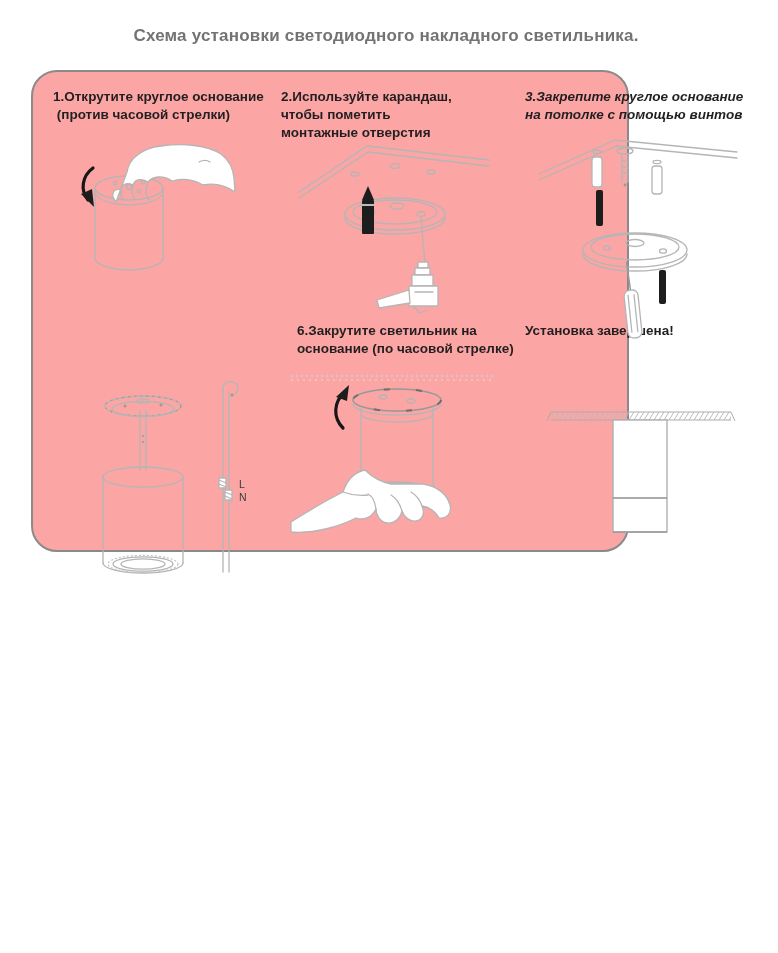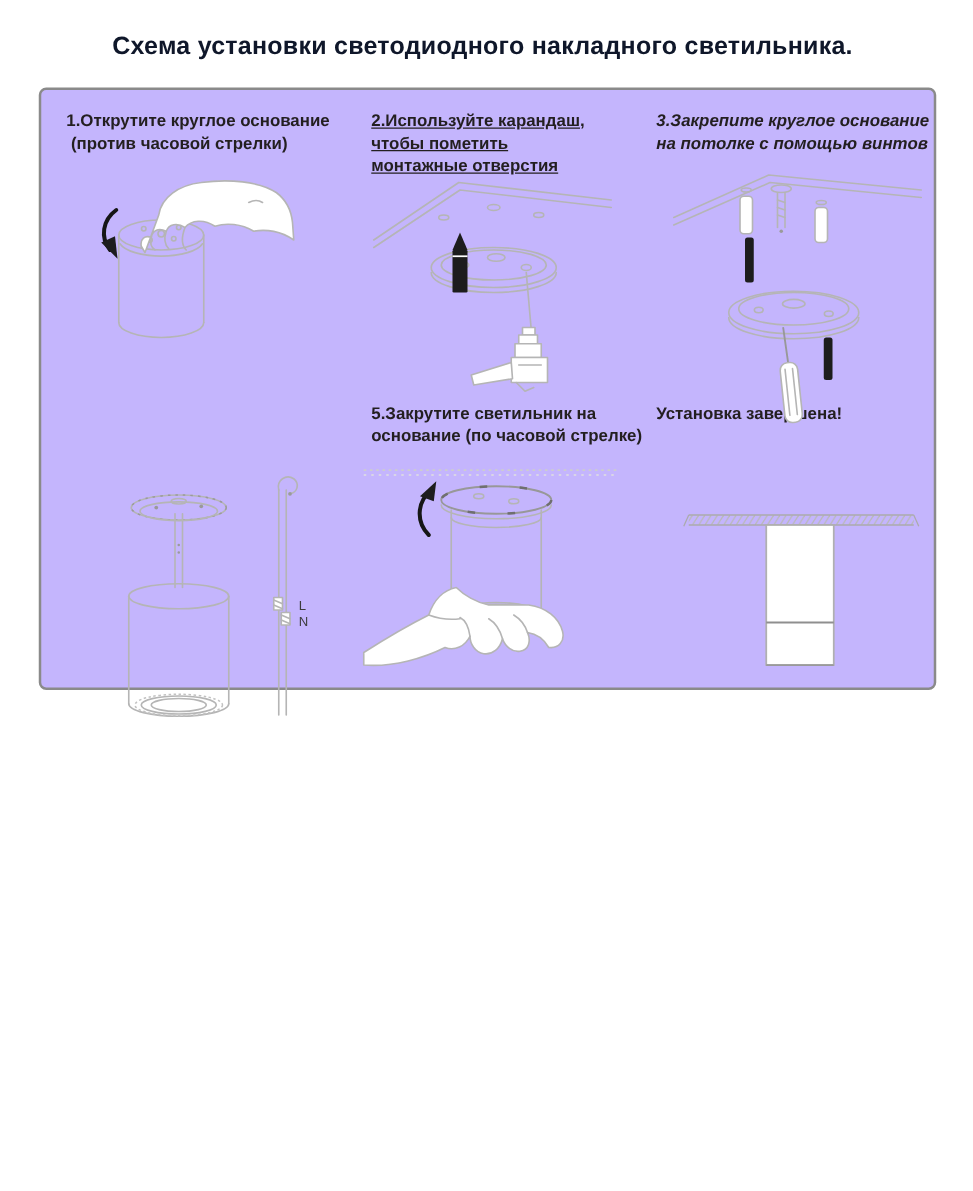--- a/index.html
+++ b/index.html
@@ -1,23 +1,23 @@
 <!DOCTYPE html>
 <html lang="ru"><head>
 <meta charset="utf-8">
 <style>
   html,body{margin:0;padding:0;background:#fff;}
   body{width:778px;height:953px;position:relative;font-family:"Liberation Sans",sans-serif;color:#1c1c1c;}
   .title{position:absolute;left:0;top:26px;width:772px;text-align:center;
-         font-size:20px;font-weight:bold;letter-spacing:.2px;color:#0f172a;}
-  .panel{position:absolute;left:31px;top:70px;width:718px;height:482px;
-         border:2px solid #8a8a8a;border-radius:6px;background:#c4b5fd;box-sizing:border-box;}
+         font-size:17px;font-weight:bold;letter-spacing:.2px;color:#737373;}
+  .panel{position:absolute;left:31px;top:70px;width:598px;height:482px;
+         border:2px solid #8a8a8a;border-radius:26px;background:#fca5a5;box-sizing:border-box;}
   .cap{position:absolute;font-size:13.5px;font-weight:bold;line-height:1.32;
        color:#231f20;white-space:pre-wrap;width:230px;}
-  .c1{left:20px;top:16px;} .c2{left:264px;top:16px;text-decoration:underline;} .c3{left:492px;top:16px;font-style:italic;}
+  .c1{left:20px;top:16px;} .c2{left:248px;top:16px;} .c3{left:492px;top:16px;font-style:italic;}
   .c4{left:20px;top:250px;} .c5{left:264px;top:250px;} .c6{left:492px;top:250px;}
   svg.art{position:absolute;overflow:visible;}
   .a1{left:24px;top:66px;} .a2{left:260px;top:62px;} .a3{left:498px;top:60px;}
   .a4{left:40px;top:308px;} .a5{left:254px;top:292px;} .a6{left:506px;top:316px;}
   .s{stroke:#b5b5b5;fill:none;stroke-width:1.3;stroke-linecap:round;stroke-linejoin:round;}
   .s2{stroke:#989898;fill:none;stroke-width:1.5;stroke-linecap:round;}
   .sw{stroke:#b5b5b5;fill:#fff;stroke-width:1.3;stroke-linejoin:round;}
   .blk{fill:#1d1d1d;stroke:none;}
   .bl{stroke:#161616;fill:none;stroke-width:3.2;stroke-linecap:round;}
   .gd{fill:#9a9a9a;stroke:none;}
@@ -30,21 +30,21 @@
 
 <div class="panel">
 
   <div class="cap c1">1.Открутите круглое основание
  (против часовой стрелки)</div>
   <div class="cap c2">2.Используйте карандаш,
 чтобы пометить
 монтажные отверстия</div>
   <div class="cap c3">3.Закрепите круглое основание
 на потолке с помощью винтов</div>
-  <div class="cap c5">5.Закрутите светильник на
+  <div class="cap c5">6.Закрутите светильник на
 основание (по часовой стрелке)</div>
   <div class="cap c6">Установка завершена!</div>
 
   <svg class="art a1" width="186" height="168" viewBox="0 0 186 168">
     <g>
       <ellipse class="s" cx="72" cy="50" rx="34" ry="12"></ellipse>
       <path class="s" d="M39,57 A34,13 0 0 0 105,57"></path>
       <line class="s" x1="38" y1="50" x2="38" y2="120"></line>
       <line class="s" x1="106" y1="50" x2="106" y2="120"></line>
       <path class="s" d="M38,120 A34,12 0 0 0 106,120"></path>

